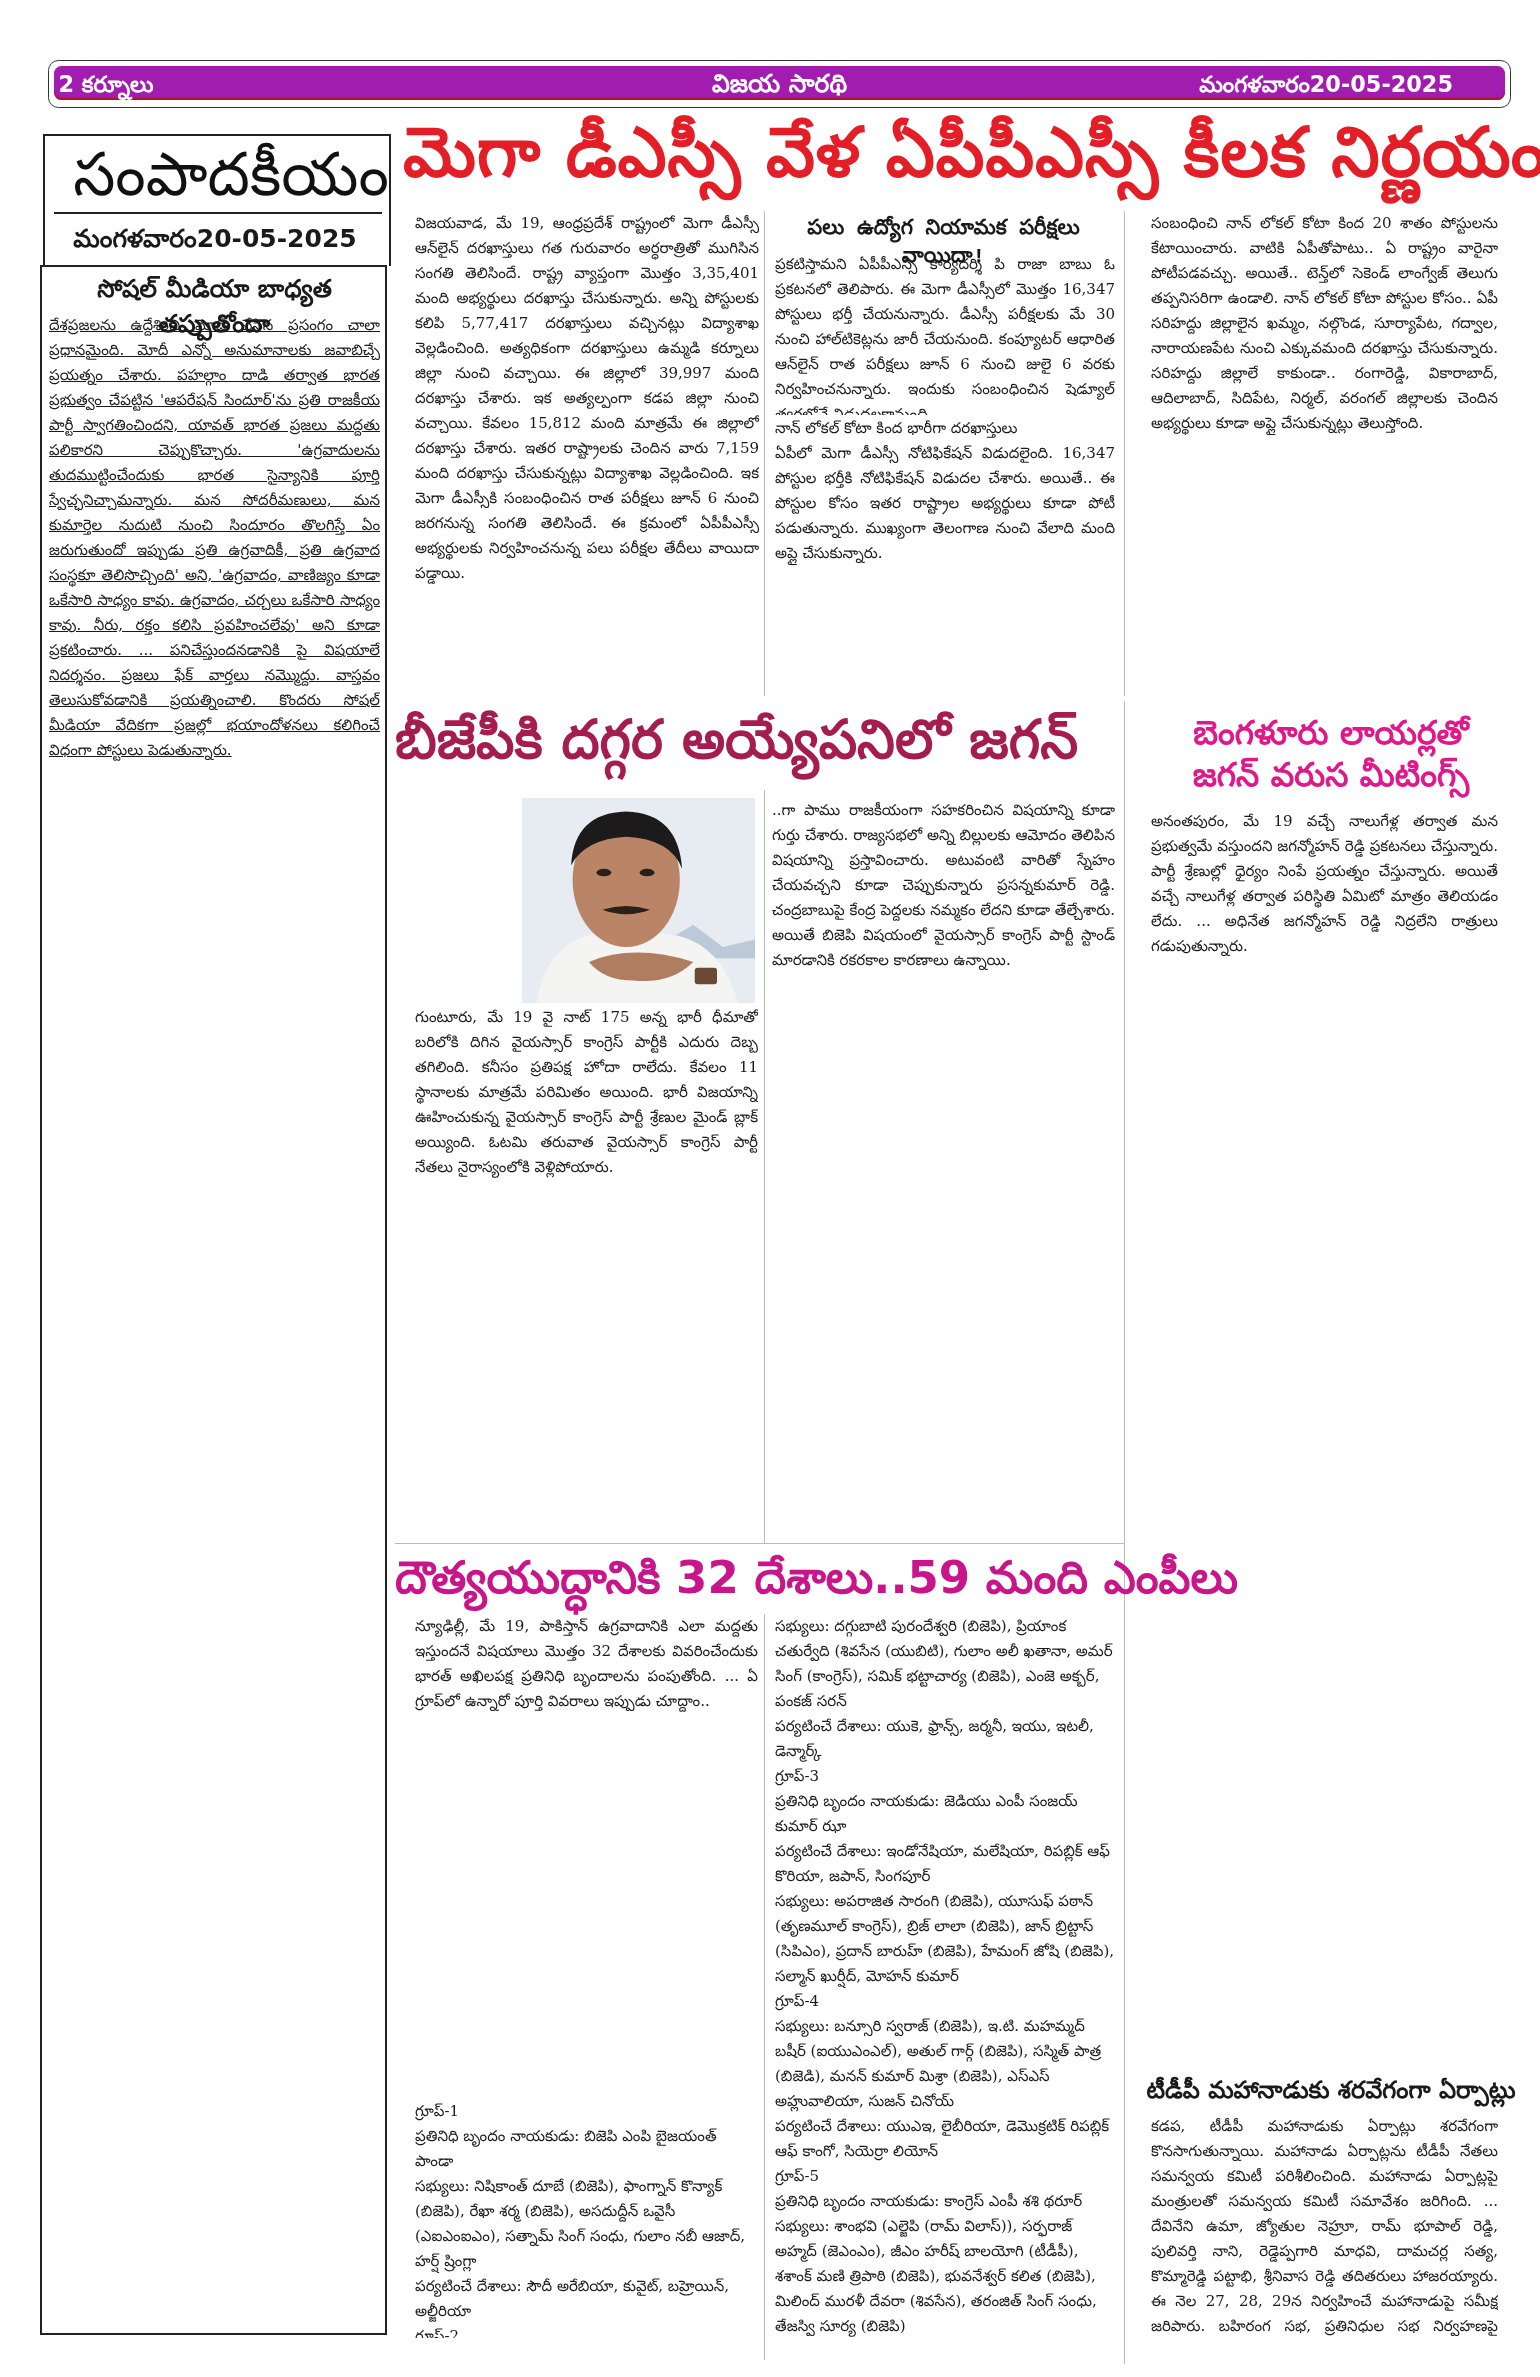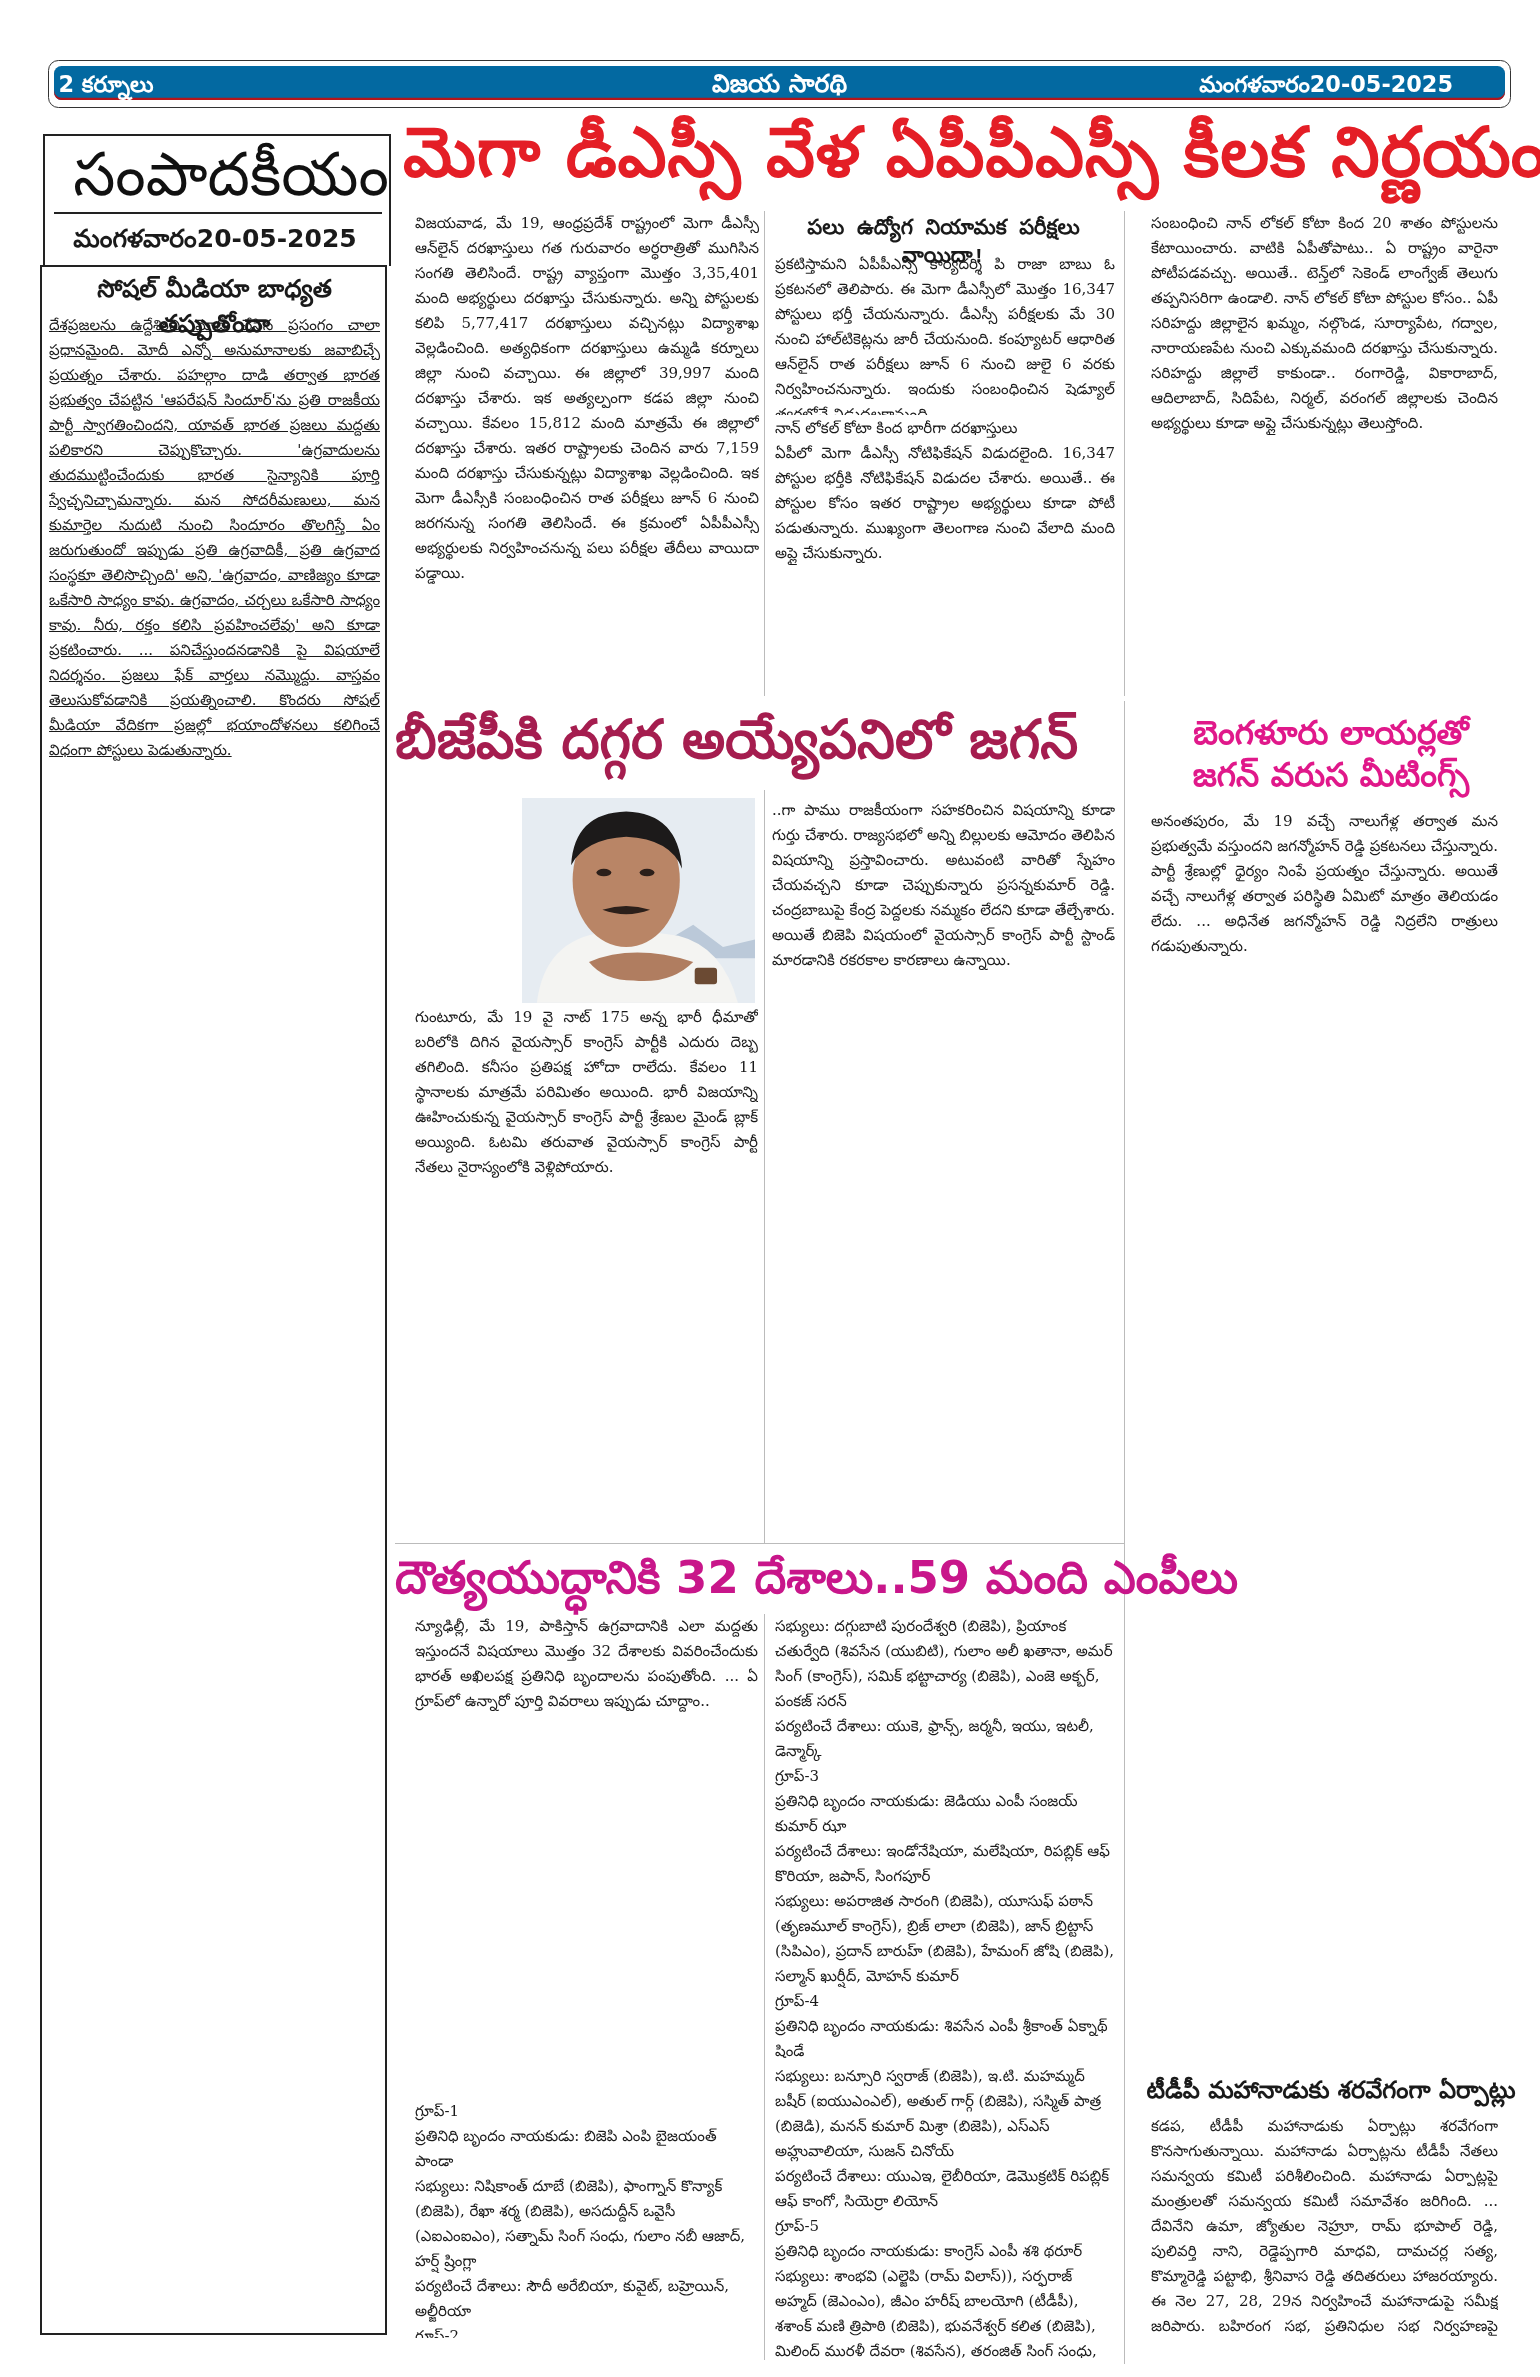--- a/index.html
+++ b/index.html
@@ -1,21 +1,21 @@
 <!DOCTYPE html>
 <html style="font-size:12px"><head>
 <meta charset="utf-8">
 <style>
   html, body { margin:0; padding:0; background:#ffffff; }
   body { width:1541px; height:2377px; position:relative; overflow:hidden;
          font-family:"DejaVu Serif", serif; color:#1a1a1a; }
   .abs { position:absolute; }
   
   .mast-outer { left:48px; top:60px; width:1461px; height:46px; border:1.5px solid #333; border-radius:10.4px; background:#fff; }
-  .mast { left:54px; top:66px; width:1451px; height:34px; background:#0369a1; border-radius:7.5px;
+  .mast { left:54px; top:66px; width:1451px; height:34px; background:#a21caf; border-radius:7.5px;
           box-shadow: inset 0 -2.2px 0 #b3151b; color:#fff; font-family:"DejaVu Sans", sans-serif; font-weight:bold; }
   .mast .pg { position:absolute; left:4.5px; top:4.5px; font-size:22.4px; }
   .mast .name { position:absolute; left:0; right:0; top:3px; text-align:center; font-size:25px; }
   .mast .date { position:absolute; right:52px; top:4.5px; font-size:22.4px; }
   
   .ed-title-box { left:43px; top:134px; width:344px; height:130px; border:2.2px solid #222; border-bottom:none; }
   .ed-title { left:43px; top:139px; width:344px; text-align:center; font-size:60px; font-family:"DejaVu Serif", serif; color:#111;padding-left:16px; }
   .ed-rule { left:54px; top:212px; width:328px; height:2.2px; background:#222; }
   .ed-date { left:43px; top:224px; width:344px; text-align:center; font-size:25px; font-weight:bold; font-family:"DejaVu Sans", sans-serif; }
   .ed-box { left:40px; top:265px; width:347px; height:2070px; border:2.2px solid #222; box-sizing:border-box; }
@@ -106,21 +106,20 @@
 </div>
 <div class="abs vrule" style="left:764px; top:1614px; height:746px;"></div>
 <div class="abs subsec" style="left:775px; top:1614px; width:340px; height:746px; overflow:hidden;">
   <span class="grp-line">సభ్యులు: దగ్గుబాటి పురందేశ్వరి (బిజెపి), ప్రియాంక చతుర్వేది (శివసేన (యుబిటి), గులాం అలీ ఖతానా, అమర్ సింగ్ (కాంగ్రెస్), సమిక్ భట్టాచార్య (బిజెపి), ఎంజె అక్బర్, పంకజ్ సరన్</span>
   <span class="grp-line">పర్యటించే దేశాలు: యుకె, ఫ్రాన్స్, జర్మనీ, ఇయు, ఇటలీ, డెన్మార్క్</span>
   <span class="grp-line">గ్రూప్-3</span>
   <span class="grp-line">ప్రతినిధి బృందం నాయకుడు: జెడియు ఎంపీ సంజయ్ కుమార్ ఝా</span>
   <span class="grp-line">పర్యటించే దేశాలు: ఇండోనేషియా, మలేషియా, రిపబ్లిక్ ఆఫ్ కొరియా, జపాన్, సింగపూర్</span>
   <span class="grp-line">సభ్యులు: అపరాజిత సారంగి (బిజెపి), యూసుఫ్ పఠాన్ (తృణమూల్ కాంగ్రెస్), బ్రిజ్ లాలా (బిజెపి), జాన్ బ్రిట్టాస్ (సిపిఎం), ప్రదాన్ బారుహ్ (బిజెపి), హేమంగ్ జోషి (బిజెపి), సల్మాన్ ఖుర్షీద్, మోహన్ కుమార్</span>
   <span class="grp-line">గ్రూప్-4</span>
-  <span class="grp-line">ప్రతినిధి బృందం నాయకుడు: శివసేన ఎంపీ శ్రీకాంత్ ఏక్నాథ్ షిండే</span>
   <span class="grp-line">సభ్యులు: బన్సూరి స్వరాజ్ (బిజెపి), ఇ.టి. మహమ్మద్ బషీర్ (ఐయుఎంఎల్), అతుల్ గార్గ్ (బిజెపి), సస్మిత్ పాత్ర (బిజెడి), మనన్ కుమార్ మిశ్రా (బిజెపి), ఎస్ఎస్ అహ్లువాలియా, సుజన్ చినోయ్</span>
   <span class="grp-line">పర్యటించే దేశాలు: యుఎఇ, లైబీరియా, డెమొక్రటిక్ రిపబ్లిక్ ఆఫ్ కాంగో, సియెర్రా లియోన్</span>
   <span class="grp-line">గ్రూప్-5</span>
   <span class="grp-line">ప్రతినిధి బృందం నాయకుడు: కాంగ్రెస్ ఎంపీ శశి థరూర్</span>
   <span class="grp-line">సభ్యులు: శాంభవి (ఎల్జెపి (రామ్ విలాస్)), సర్ఫరాజ్ అహ్మద్ (జెఎంఎం), జీఎం హరీష్ బాలయోగి (టీడీపీ), శశాంక్ మణి త్రిపాఠి (బిజెపి), భువనేశ్వర్ కలిత (బిజెపి), మిలింద్ మురళీ దేవరా (శివసేన), తరంజిత్ సింగ్ సంధు, తేజస్వి సూర్య (బిజెపి)</span>
 
 </div>
 
 <div class="abs tdp-head">టీడీపీ మహానాడుకు శరవేగంగా ఏర్పాట్లు</div>
 <div class="abs col" style="left:1151px; top:2114px; width:347px; height:224px;">కడప, టీడీపీ మహానాడుకు ఏర్పాట్లు శరవేగంగా కొనసాగుతున్నాయి. మహానాడు ఏర్పాట్లను టీడీపీ నేతలు సమన్వయ కమిటీ పరిశీలించింది. మహానాడు ఏర్పాట్లపై మంత్రులతో సమన్వయ కమిటీ సమావేశం జరిగింది. ... దేవినేని ఉమా, జ్యోతుల నెహ్రూ, రామ్ భూపాల్ రెడ్డి, పులివర్తి నాని, రెడ్డెప్పగారి మాధవి, దామచర్ల సత్య, కొమ్మారెడ్డి పట్టాభి, శ్రీనివాస రెడ్డి తదితరులు హాజరయ్యారు. ఈ నెల 27, 28, 29న నిర్వహించే మహానాడుపై సమీక్ష జరిపారు. బహిరంగ సభ, ప్రతినిధుల సభ నిర్వహణపై సమీక్షించారు</div>

